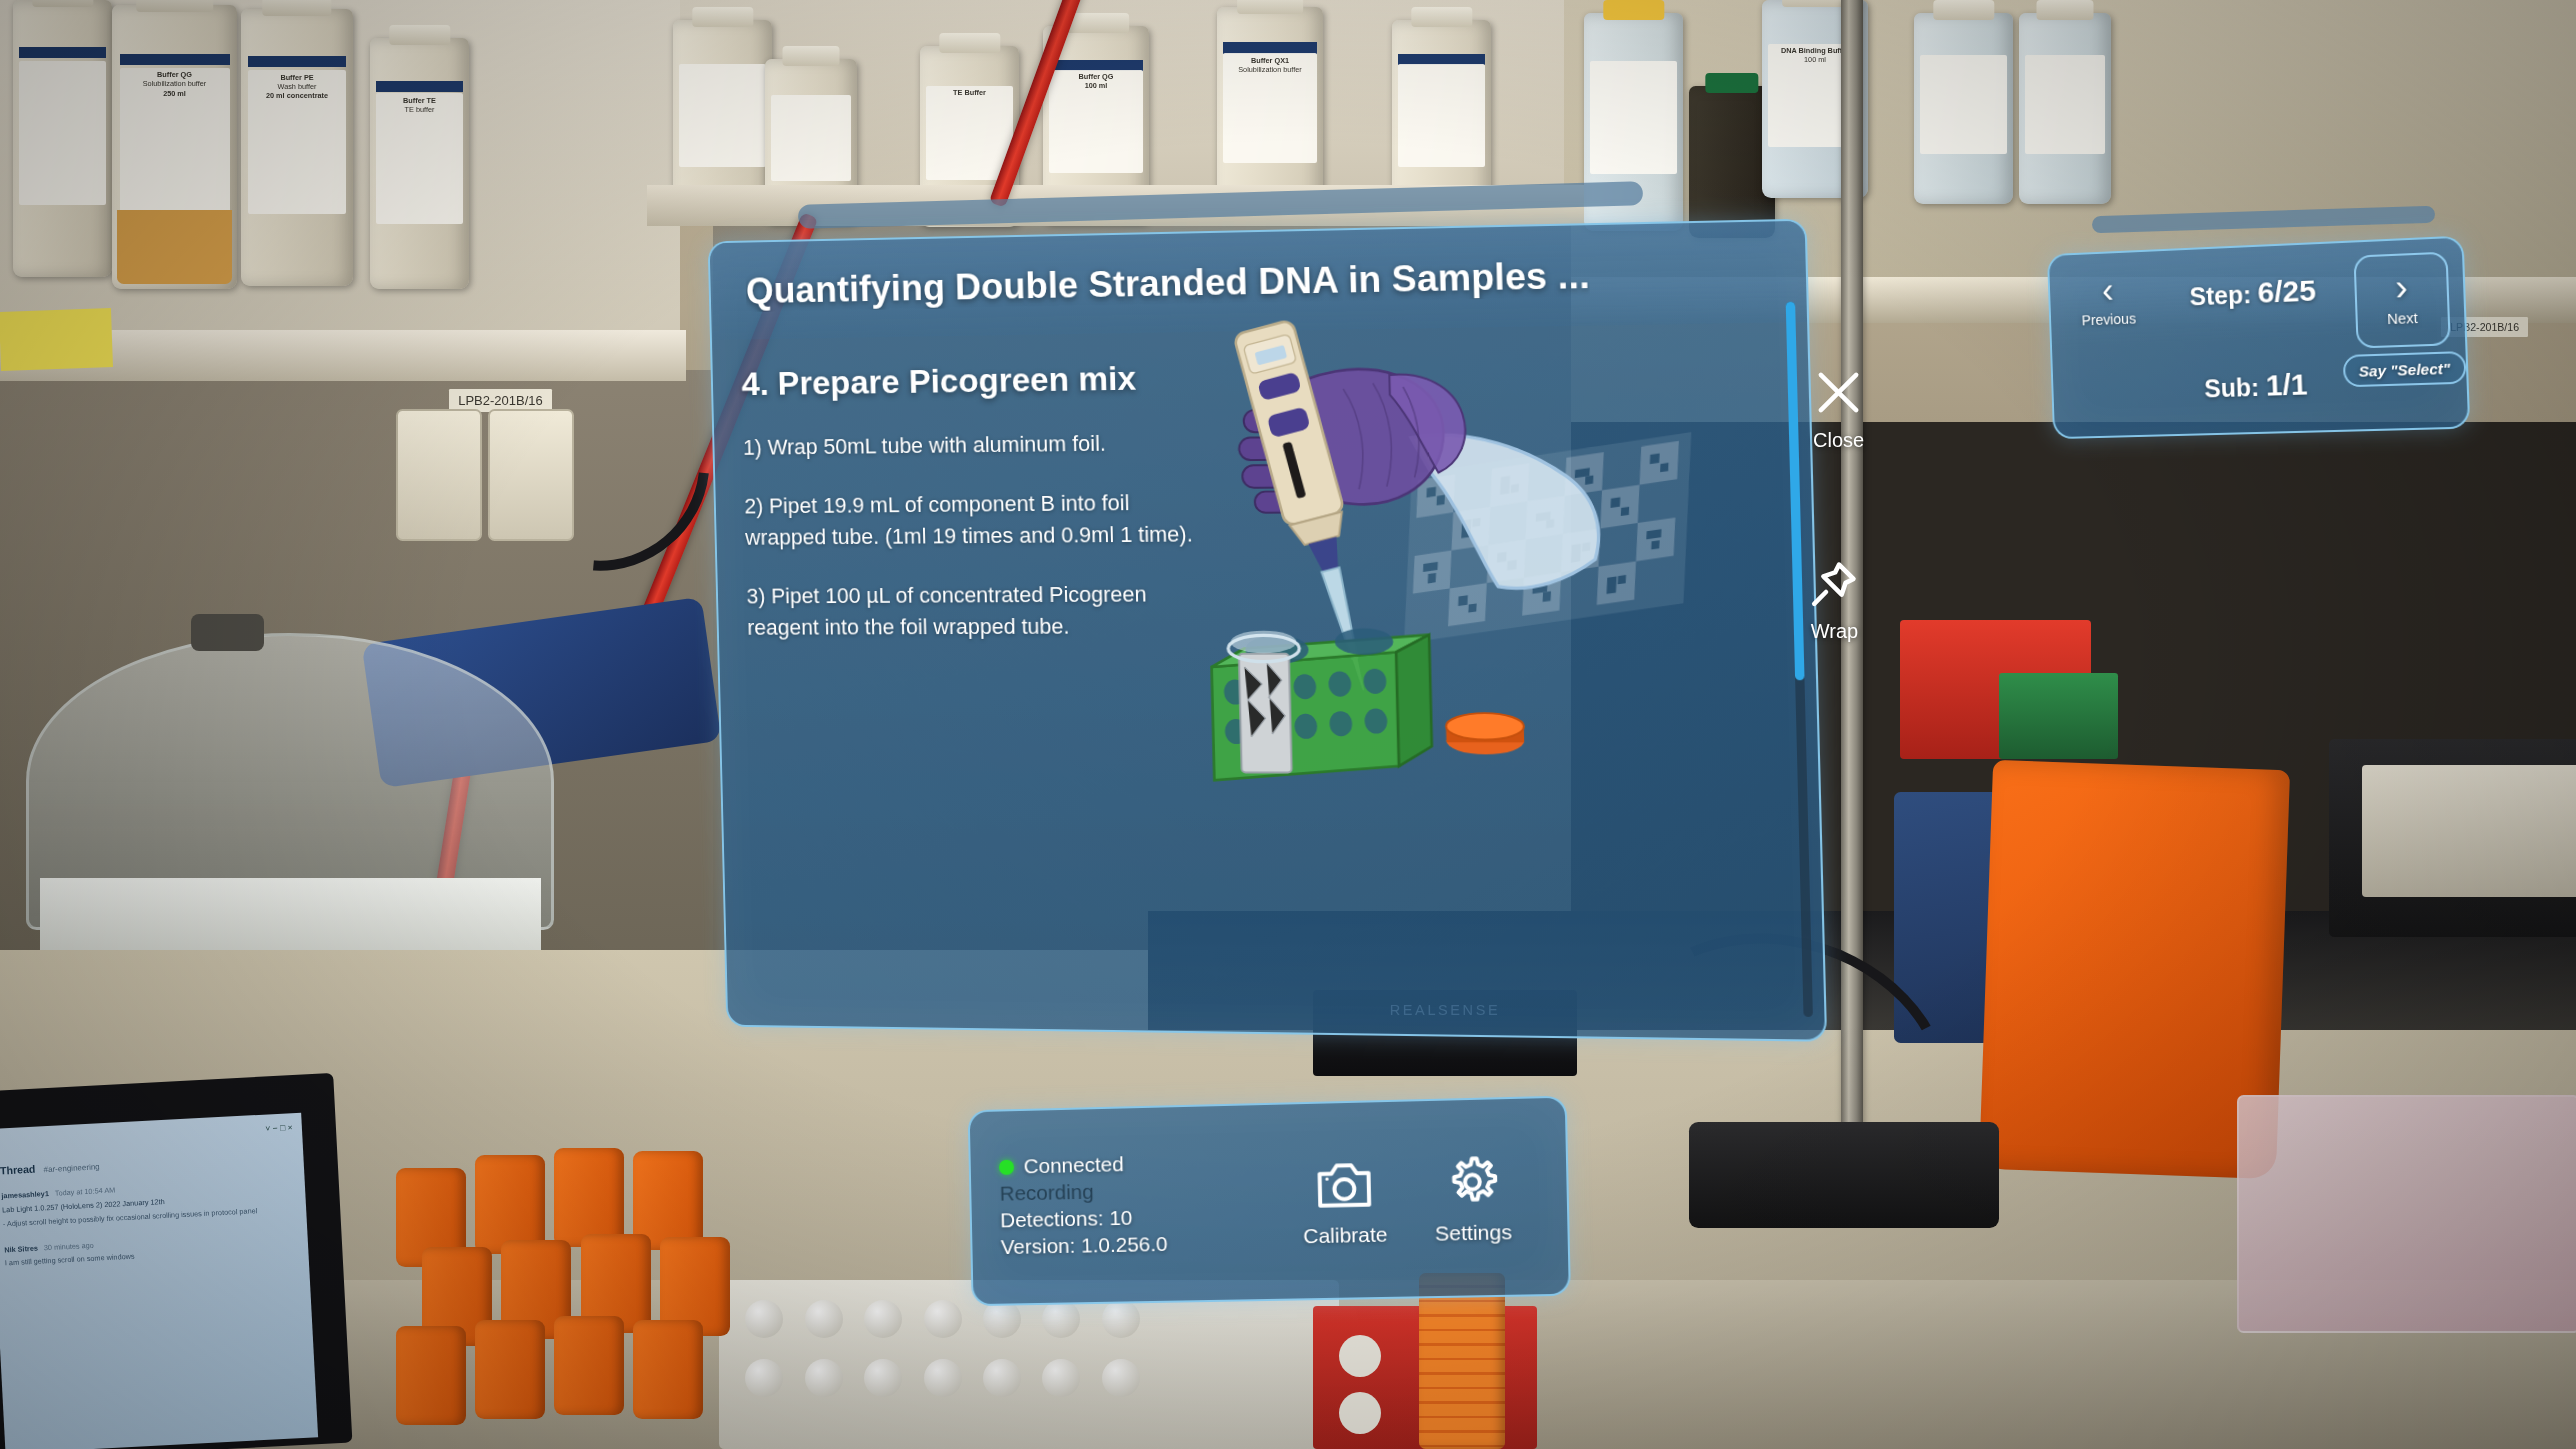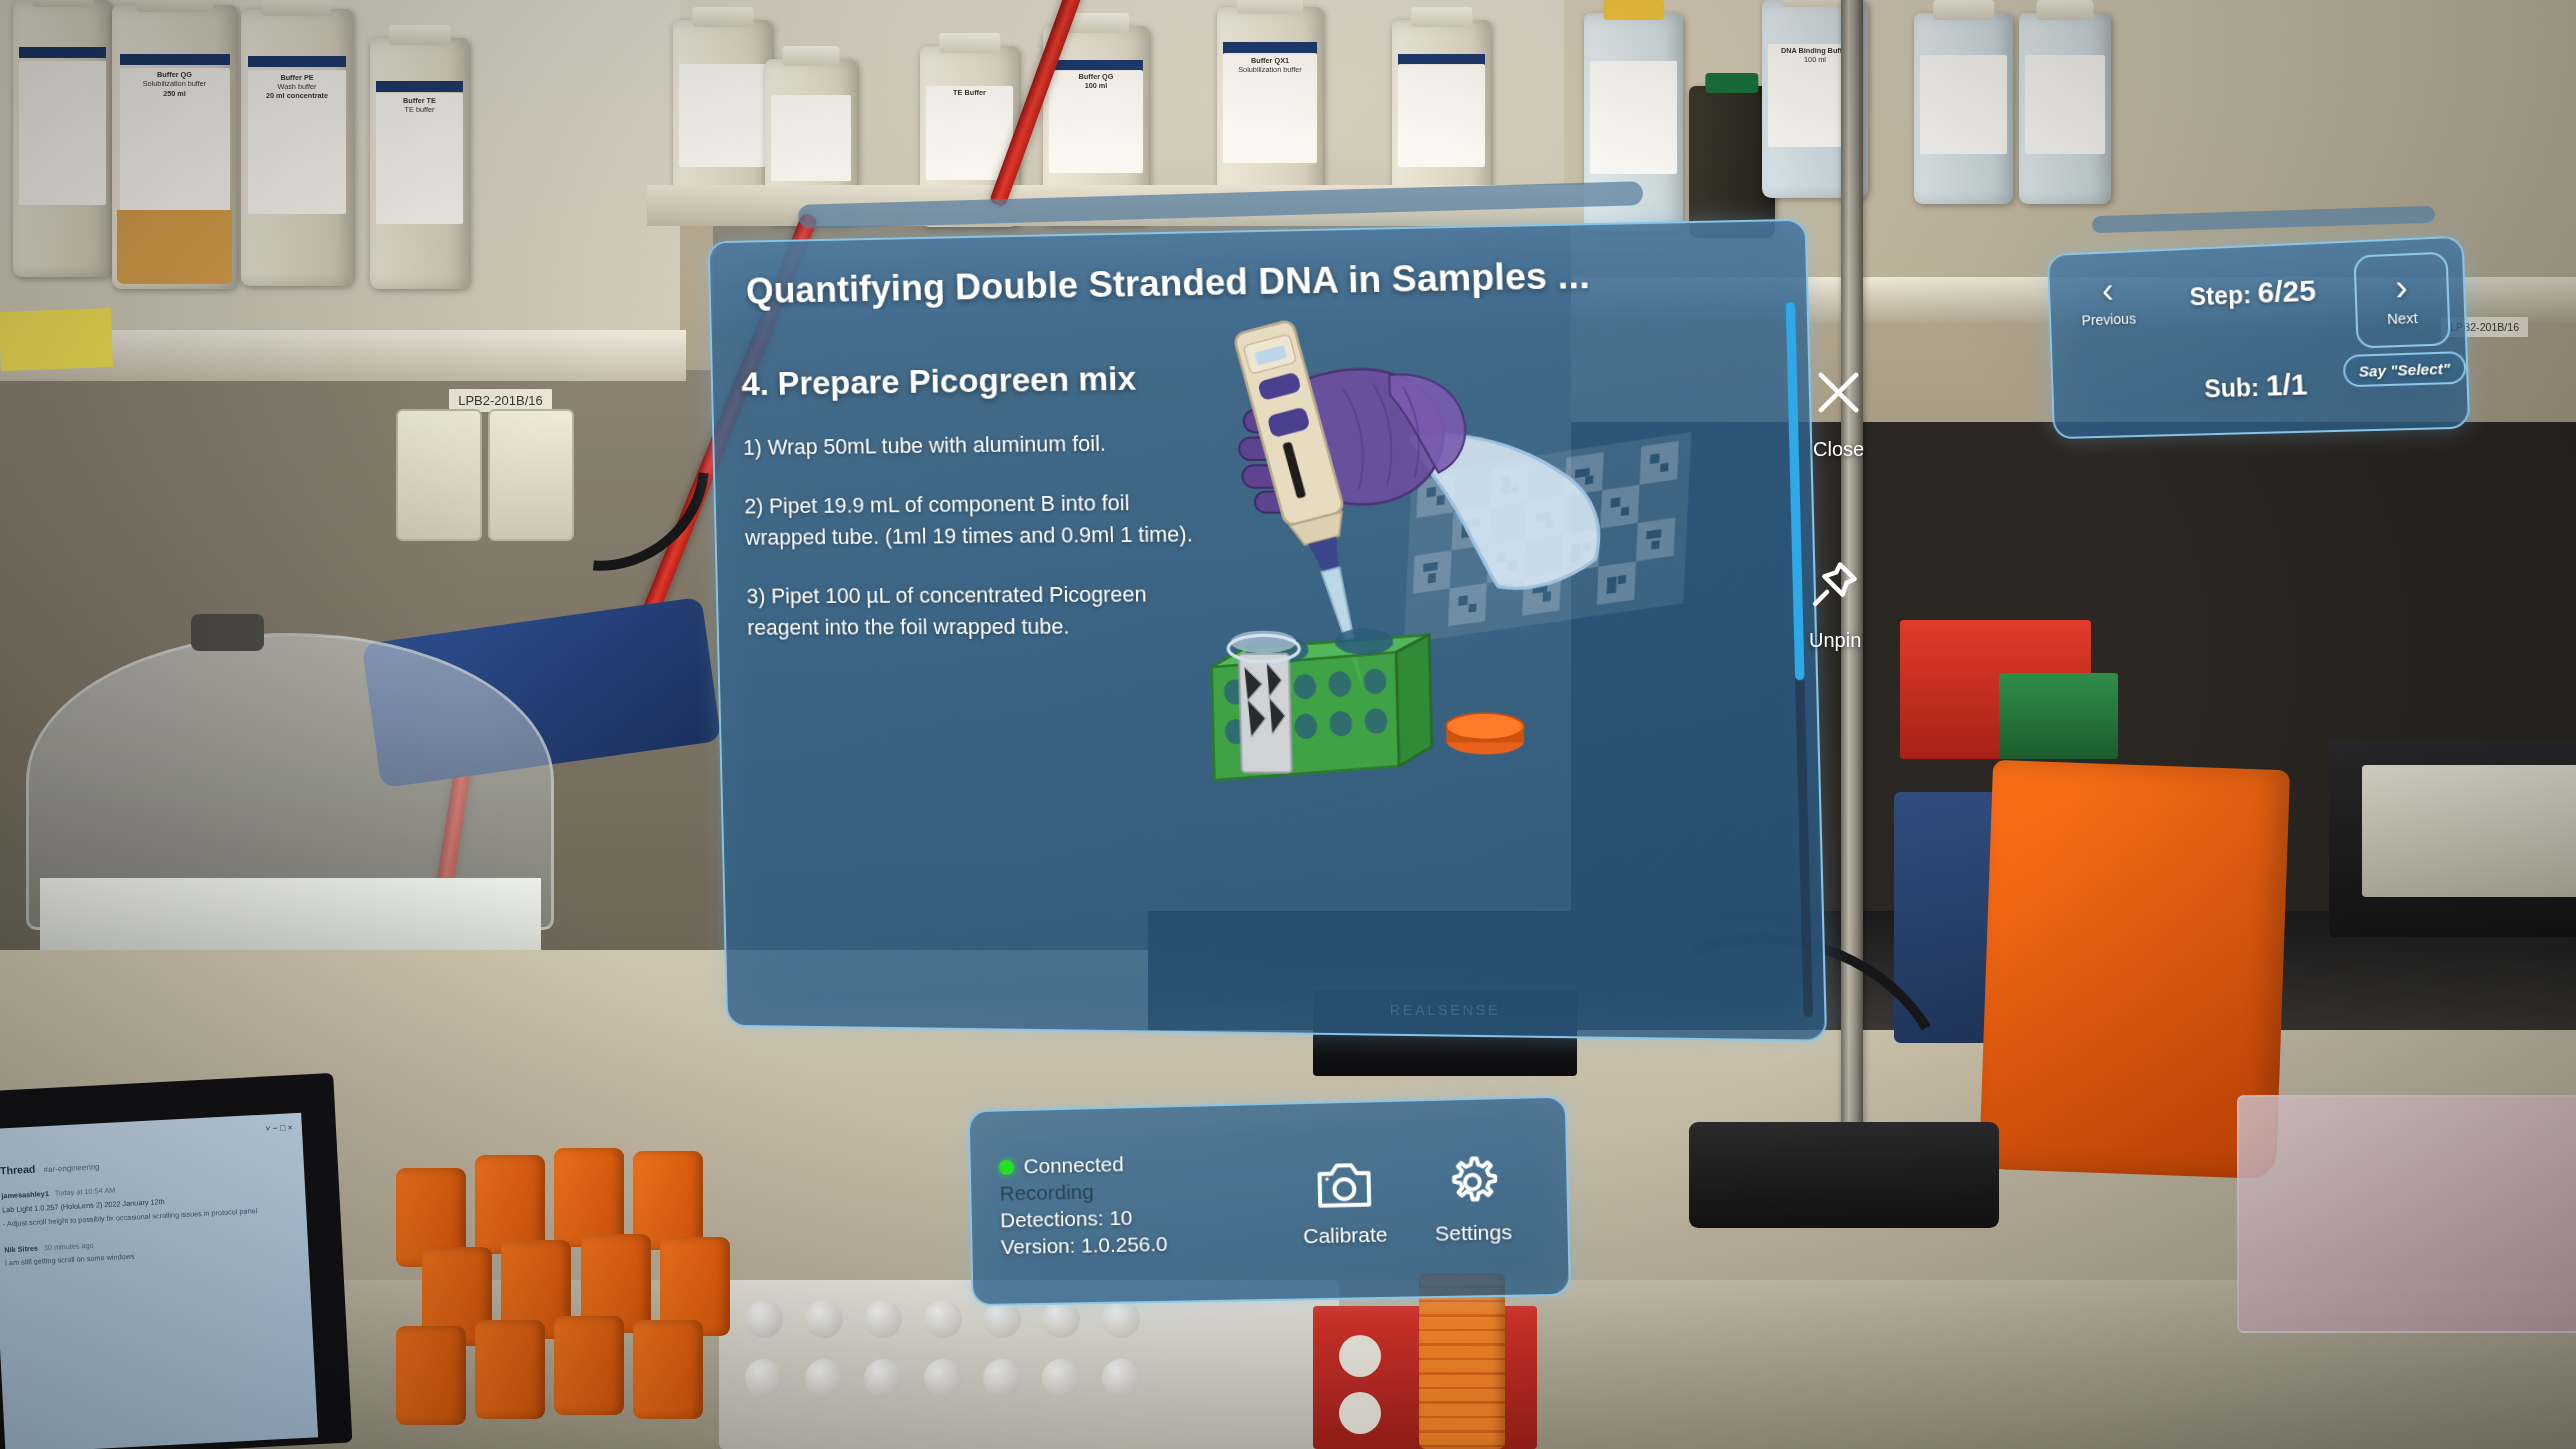--- a/index.html
+++ b/index.html
@@ -191,21 +191,21 @@
             text-shadow:0 1.3px 4.6px rgba(0,0,0,.45); }
   .status-line.dim { color:rgba(22,46,62,.72); text-shadow:none; }
   .dot { width:14.5px; height:14.5px; border-radius:50%; background:#26e026;
             margin-right:10.6px; box-shadow:0 0 6.6px rgba(40,230,40,.7); flex:0 0 14.5px; }
   .status-btn { flex:1; display:flex; flex-direction:column; align-items:center; }
   .status-btn .ico { height:63px; display:flex; align-items:center; }
   .status-btn .cap { font-size:21px; margin-top:6.6px; text-shadow:0 1.3px 4.6px rgba(0,0,0,.45); }
 
   
   .float-btn { position:absolute; display:flex; flex-direction:column; align-items:center;
-            color:#fff;gap:9px; }
+            color:#fff; }
   #close-btn { left:1813px; top:367px; }
   #unpin-btn { left:1809px; top:558px; }
   .float-btn .cap { font-size:20px; margin-top:9.2px;
             text-shadow:0 1.3px 5.3px rgba(0,0,0,.6); }
 </style>
 </head>
 <body>
 
 <div id="stage">
 
@@ -630,17 +630,17 @@
     <span class="cap">Close</span>
   </div>
 
   <div class="float-btn" id="unpin-btn">
     <span>
       <svg width="51" height="51" viewBox="0 0 78 78" fill="none" stroke="#ffffff" stroke-width="7" stroke-linecap="round" stroke-linejoin="round">
         <path d="M46 10 L68 32 L56 38 L50 56 L22 28 L40 22 Z"></path>
         <line x1="26" y1="52" x2="8" y2="70"></line>
       </svg>
     </span>
-    <span class="cap">Unpin</span>
+    <span class="cap">Wrap</span>
   </div>
 
 </div>
 
 
 </body></html>

